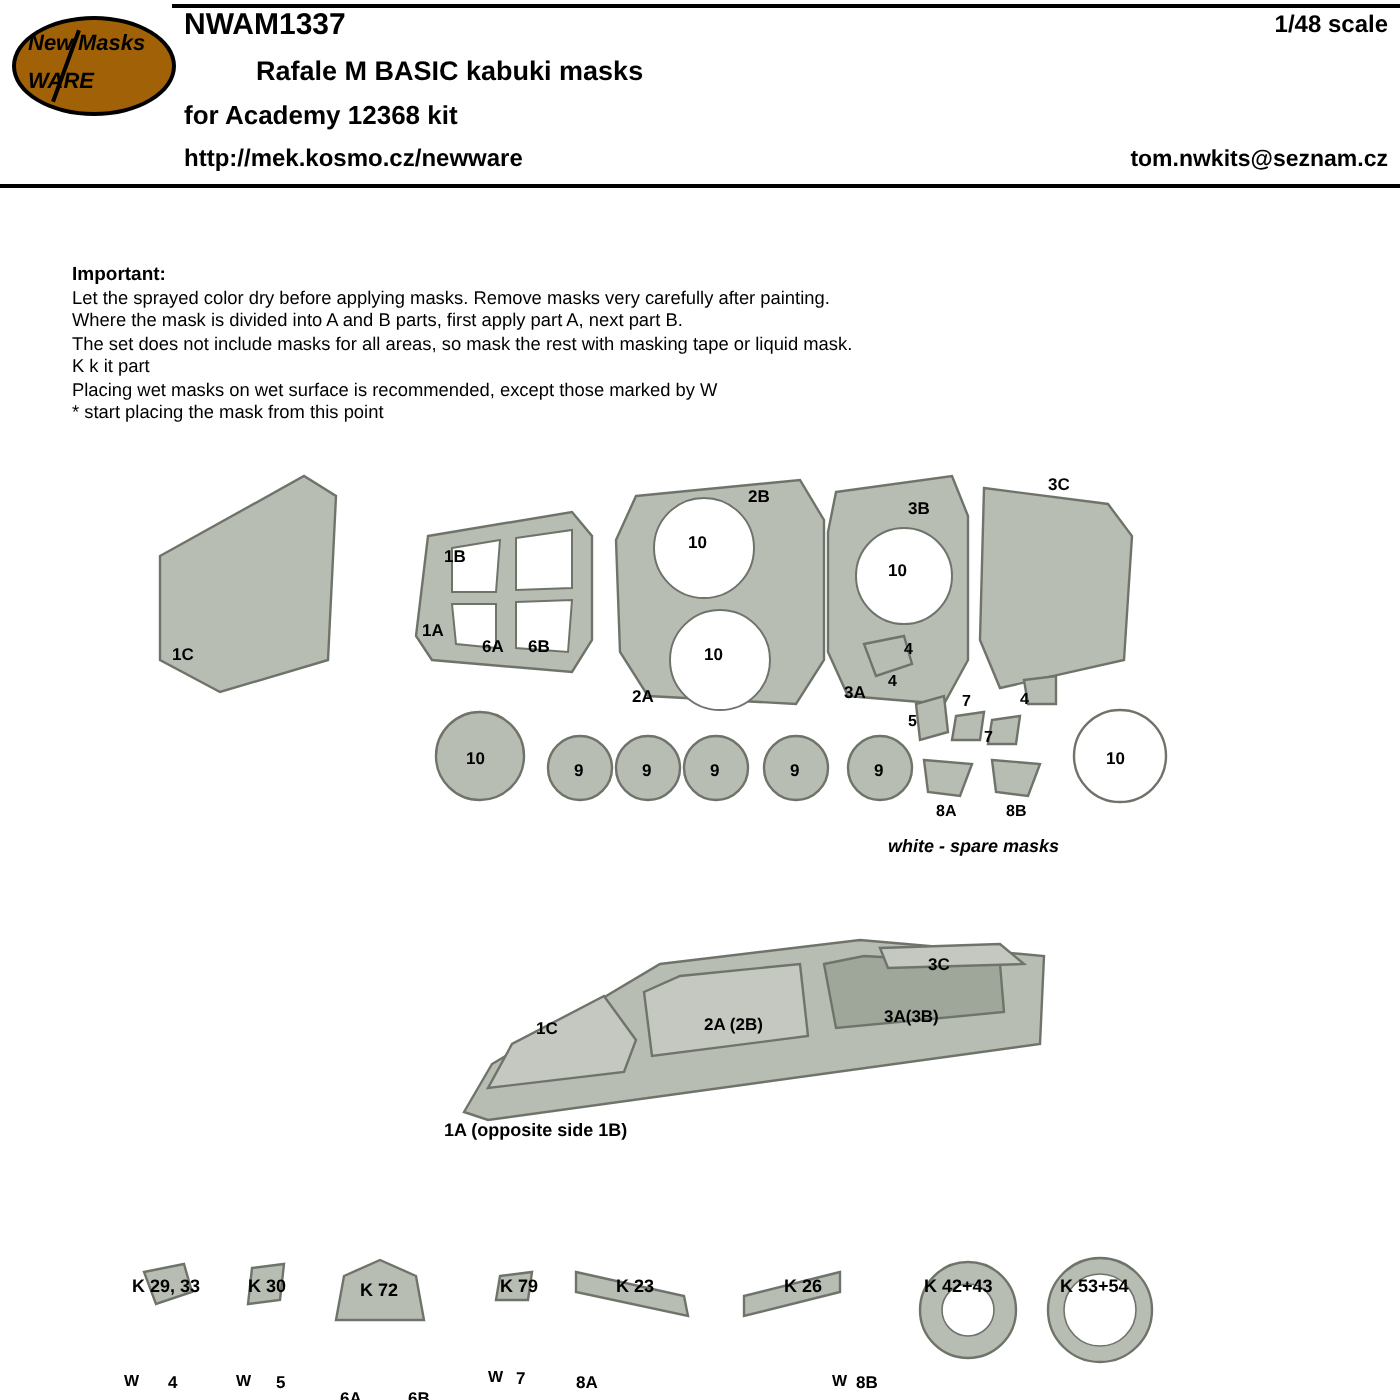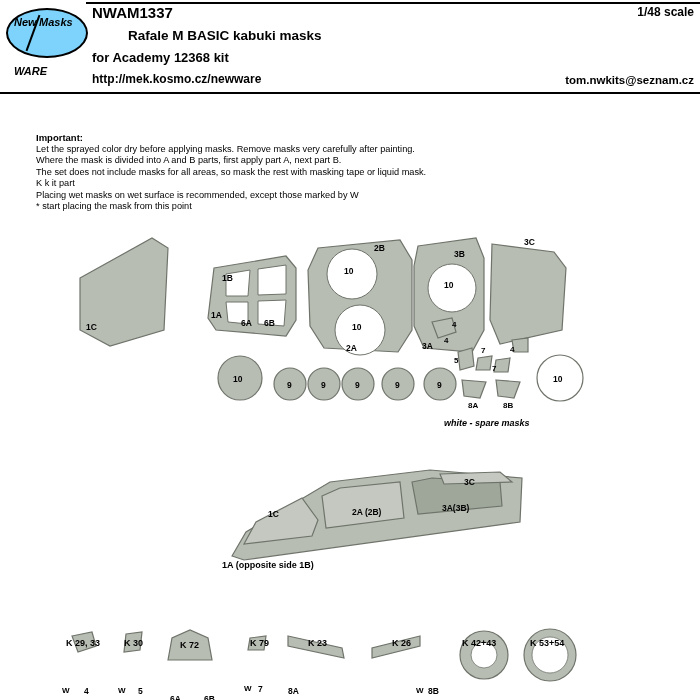--- a/index.html
+++ b/index.html
@@ -23,26 +23,26 @@
   .scale{position:absolute;right:6px;top:5px;font-size:12px;font-weight:bold;}
   .title1{position:absolute;left:92px;top:28px;font-size:13.5px;font-weight:bold;padding-left:36px;}
   .title2{position:absolute;left:92px;top:50px;font-size:13px;font-weight:bold;}
   .url{position:absolute;left:92px;top:72px;font-size:12px;font-weight:bold;}
   .email{position:absolute;right:6px;top:74px;font-size:11.5px;font-weight:bold;}
 
   
   .logo{
     position:absolute;left:6px;top:8px;width:78px;height:46px;
     border:2px solid #000;border-radius:50%/50%;
-    background:#7dd3fc;
+    background:#a16207;
   }
   .logo-inner{position:absolute;inset:0;}
   .logo .l1{position:absolute;left:6px;top:6px;font-size:11px;font-weight:bold;font-style:italic;}
   .logo .l2{position:absolute;left:31px;top:6px;font-size:11px;font-weight:bold;font-style:italic;}
-  .logo .l3{position:absolute;left:6px;top:25px;font-size:11px;font-weight:bold;font-style:italic;margin-top:30px;}
+  .logo .l3{position:absolute;left:6px;top:25px;font-size:11px;font-weight:bold;font-style:italic;}
   .logo .slash{position:absolute;left:24px;top:4px;width:2px;height:38px;background:#000;transform:rotate(20deg);}
 
   
   .important{position:absolute;left:36px;top:132px;width:520px;}
   .important .imp-title{font-size:9.5px;font-weight:bold;margin-bottom:1px;}
   .important .line{font-size:9.2px;line-height:11.4px;white-space:nowrap;}
 
   
   .art{position:absolute;left:0;top:0;width:700px;height:700px;pointer-events:none;}
   .lbl{position:absolute;font-size:8.5px;font-weight:bold;color:#000;}
@@ -164,21 +164,21 @@
     </g>
   </svg>
 
   <div>
     <div class="lbl" style="left:86px;top:322px;">1C</div>
     <div class="lbl" style="left:222px;top:273px;">1B</div>
     <div class="lbl" style="left:211px;top:310px;">1A</div>
     <div class="lbl" style="left:241px;top:318px;">6A</div>
     <div class="lbl" style="left:264px;top:318px;">6B</div>
     <div class="lbl" style="left:374px;top:243px;">2B</div>
-    <div class="lbl" style="left:346px;top:343px;">2A</div>
+    <div class="lbl" style="left:316px;top:343px;">2A</div>
     <div class="lbl" style="left:454px;top:249px;">3B</div>
     <div class="lbl" style="left:422px;top:341px;">3A</div>
     <div class="lbl" style="left:524px;top:237px;">3C</div>
 
     <div class="lbl" style="left:344px;top:266px;">10</div>
     <div class="lbl" style="left:352px;top:322px;">10</div>
     <div class="lbl" style="left:444px;top:280px;">10</div>
     <div class="lbl sm" style="left:452px;top:320px;">4</div>
     <div class="lbl sm" style="left:444px;top:336px;">4</div>
     <div class="lbl sm" style="left:454px;top:356px;">5</div>

